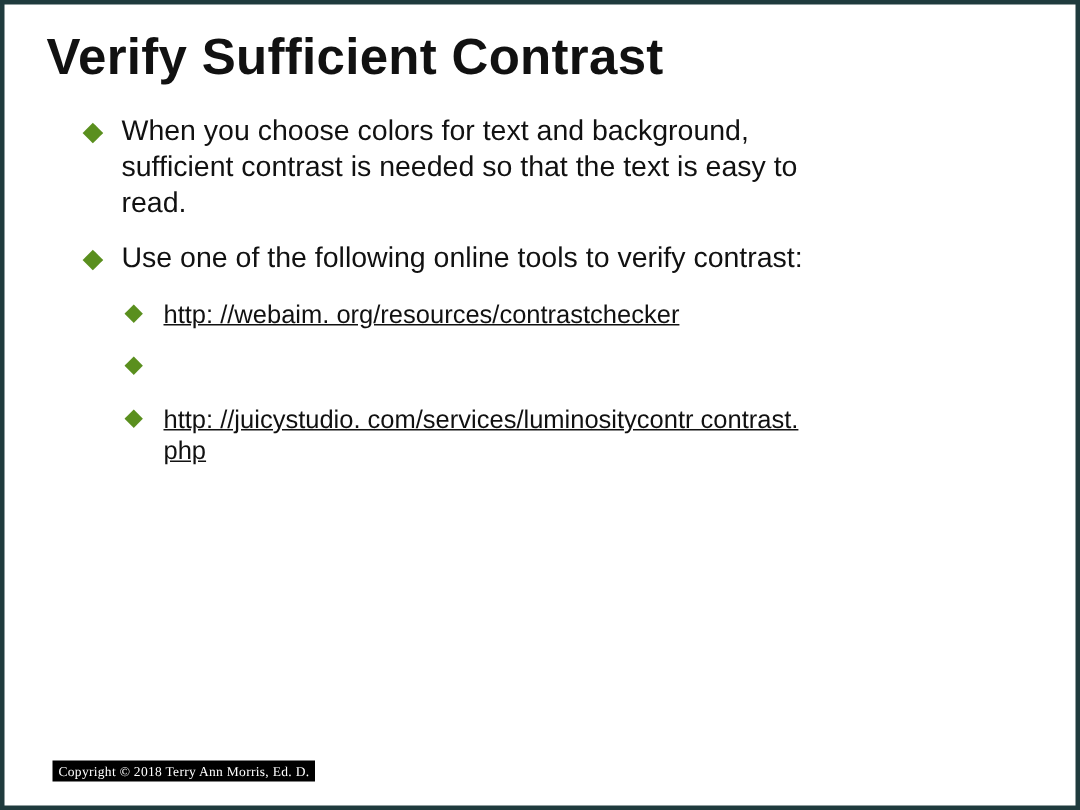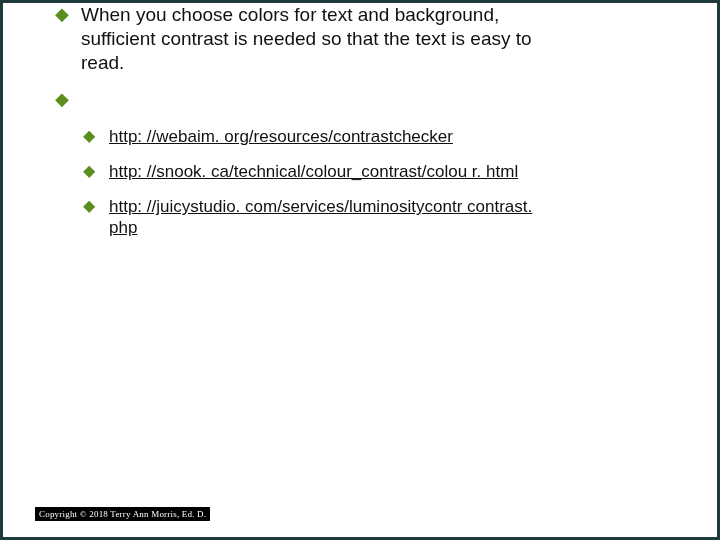--- a/index.html
+++ b/index.html
@@ -74,43 +74,44 @@
     font-size: 9px;
     padding: 2px 4px;
     letter-spacing: 0.2px;
   }
 </style>
 </head>
 <body>
 
 <div class="slide">
 
+  <h1 class="title">Verify Sufficient Contrast</h1>
 
   <div class="content">
 
     <div class="li1">
       <span class="bullet1">◆</span>
       <span>When you choose colors for text and background,
 sufficient contrast is needed so that the text is easy to read.</span>
     </div>
 
     <div class="li1">
       <span class="bullet1">◆</span>
+      <span>Use one of the following online tools to verify contrast:</span>
     </div>
 
     <div class="sub">
 
       <div class="li2">
         <span class="bullet2">◆</span>
         <a class="link" href="#">http: //webaim. org/resources/contrastchecker</a>
       </div>
 
       <div class="li2">
         <span class="bullet2">◆</span>
-        <a class="link" href="#">http: //snook. ca/technical/colour_contrast/colou r. html</a>
       </div>
 
       <div class="li2">
         <span class="bullet2">◆</span>
         <a class="link" href="#">http: //juicystudio. com/services/luminositycontr contrast. php</a>
       </div>
 
     </div>
 
   </div>

